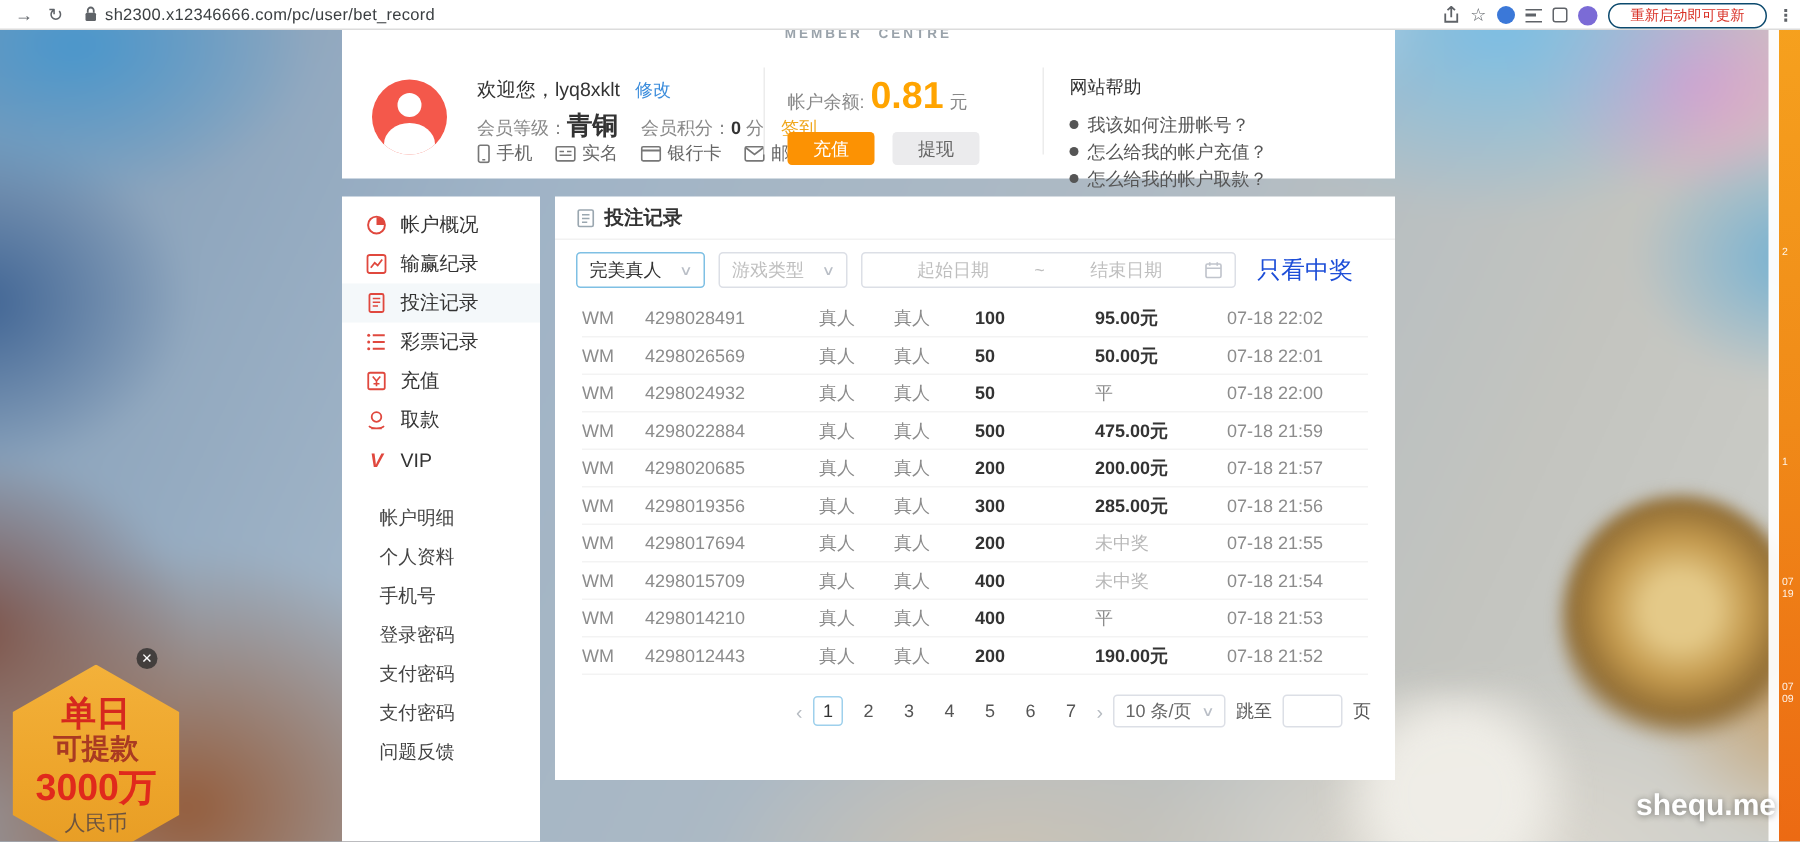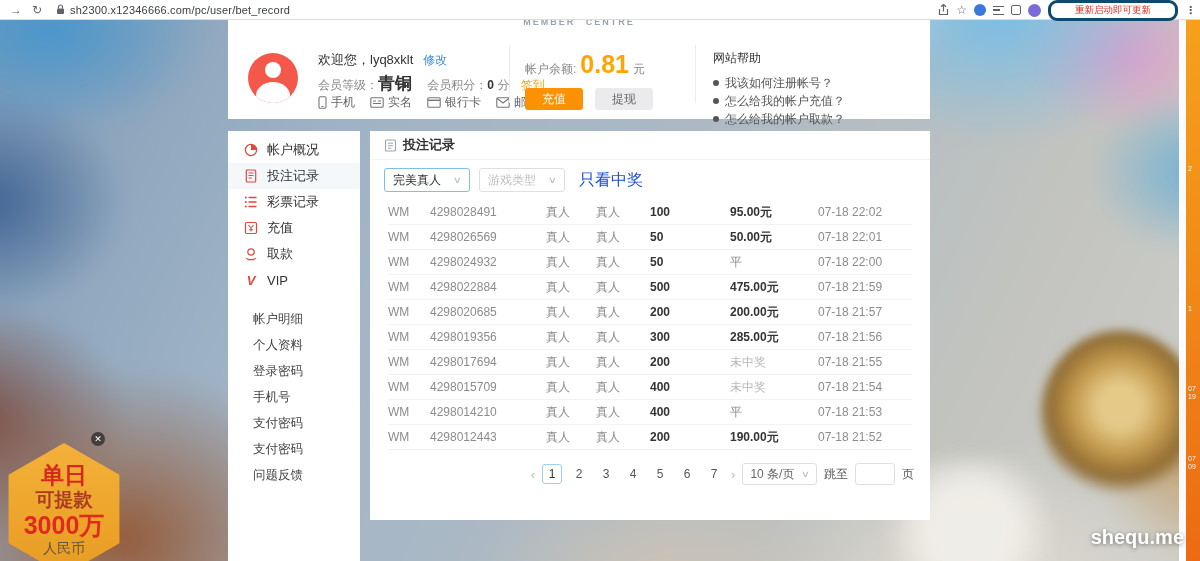--- a/index.html
+++ b/index.html
@@ -7,21 +7,21 @@
   body { position:relative; background:#aebfce; }
 
   
   .browser-bar { position:absolute; top:0; left:0; width:1200px; height:20px; background:#fff; border-bottom:1px solid #dcdcdc; display:flex; align-items:center; z-index:50; }
   .bicon { color:#5f6368; font-size:12px; margin-left:10px; line-height:20px; }
   .lock-icon { margin-left:14px; display:flex; }
   .url-text { font-size:11px; color:#3c4043; margin-left:5px; letter-spacing:.2px; }
   .browser-right { position:absolute; right:4px; top:0; height:20px; display:flex; align-items:center; gap:7px; }
   .ext-circle { width:12px; height:12px; border-radius:50%; background:#3b78d8; }
   .avatar-circle { width:13px; height:13px; border-radius:50%; background:#7b6bd6; }
-  .update-pill { border:3px solid #0c4a6e; color:#d93025; border-radius:9px; font-size:9.5px; padding:1px 24px; background:#fff; white-space:nowrap; display:flex; align-items:center; gap:4px; }
+  .update-pill { border:1px solid #0c4a6e; color:#d93025; border-radius:9px; font-size:9.5px; padding:1px 14px; background:#fff; white-space:nowrap; display:flex; align-items:center; gap:4px; }
   .kebab { color:#5f6368; font-size:11px; font-weight:bold; }
   .sq-icon { width:10px; height:10px; border:1.4px solid #5f6368; border-radius:2px; }
   .lines-icon { width:11px; height:9px; border-top:1.5px solid #5f6368; border-bottom:1.5px solid #5f6368; position:relative; }
   .lines-icon::after { content:''; position:absolute; left:0; top:2.5px; width:7px; height:1.5px; background:#5f6368; }
 
   
   .bg-scene { position:absolute; left:0; top:20px; width:1200px; height:541px; overflow:hidden; }
   .bg-paint { position:absolute; inset:-25px;
     background:
       radial-gradient(230px 150px at 6% 6%,  rgba(70,150,205,.95), rgba(70,150,205,0) 70%),
@@ -262,20 +262,29 @@
   <div>
       <div class="side-item">
         <span class="ic">
           <svg class="icon" width="14" height="14" viewBox="0 0 14 14">
             <circle cx="7" cy="7" r="5.6" fill="none" stroke="#e0483e" stroke-width="1.3"></circle>
             <path d="M7 7 V1.6 A5.4 5.4 0 0 1 12.4 7 Z" fill="#e0483e"></path>
           </svg>
         </span>
         <span>帐户概况</span>
       </div>
+      <div class="side-item">
+        <span class="ic">
+          <svg class="icon" width="14" height="14" viewBox="0 0 14 14">
+            <rect x="1" y="1" width="12" height="12" rx="1.5" fill="none" stroke="#e0483e" stroke-width="1.2"></rect>
+            <path d="M3.2 9.5 L5.8 6.2 L7.8 8 L10.8 4" fill="none" stroke="#e0483e" stroke-width="1.2"></path>
+          </svg>
+        </span>
+        <span>输赢纪录</span>
+      </div>
       <div class="side-item active">
         <span class="ic">
           <svg class="icon" width="14" height="14" viewBox="0 0 14 14">
             <rect x="2.3" y="1" width="9.4" height="12" rx="1" fill="none" stroke="#e0483e" stroke-width="1.2"></rect>
             <path d="M4.5 4 h5 M4.5 6.5 h5 M4.5 9 h3.5" stroke="#e0483e" stroke-width="1.1" fill="none"></path>
           </svg>
         </span>
         <span>投注记录</span>
       </div>
       <div class="side-item">
@@ -310,22 +319,22 @@
       <div class="side-item">
         <span class="ic">
           <span class="vip-glyph">V</span>
         </span>
         <span>VIP</span>
       </div>
     </div>
   <div class="side-sub">
       <div class="side-sub-item">帐户明细</div>
       <div class="side-sub-item">个人资料</div>
+      <div class="side-sub-item">手机号</div>
       <div class="side-sub-item">登录密码</div>
-      <div class="side-sub-item">手机号</div>
       <div class="side-sub-item">支付密码</div>
       <div class="side-sub-item">支付密码</div>
       <div class="side-sub-item">问题反馈</div>
     </div>
 </div>
 
 <div class="panel main-panel">
   <div class="title-row">
     <svg class="icon" width="13" height="13" viewBox="0 0 13 13">
         <rect x="1.5" y="1" width="10" height="11" rx="1" fill="none" stroke="#9aa7b0" stroke-width="1.1"></rect>
@@ -335,20 +344,29 @@
   </div>
 
   <div class="filter-row">
     <div class="sel sel-platform">
       <span>完美真人</span>
         <span class="chev">∨</span>
     </div>
     <div class="sel sel-gametype">
       <span>游戏类型</span>
         <span class="chev">∨</span>
+    </div>
+    <div class="daterange">
+      <span class="dr-part">起始日期</span>
+      <span class="dr-sep">~</span>
+      <span class="dr-part">结束日期</span>
+      <svg class="icon" width="12" height="12" viewBox="0 0 12 12">
+          <rect x="1" y="2" width="10" height="9" rx="1" fill="none" stroke="#c0c4cc" stroke-width="1.1"></rect>
+          <path d="M3.5 0.8 v2.4 M8.5 0.8 v2.4 M1 4.8 h10" stroke="#c0c4cc" stroke-width="1.1" fill="none"></path>
+        </svg>
     </div>
     <span class="onlywin-label">只看中奖</span>
   </div>
 
   <div class="bet-table">
     <div>
         <div class="trow">
           <span class="c-platform">WM</span>
           <span class="c-order">4298028491</span>
           <span class="c-game">真人</span>

